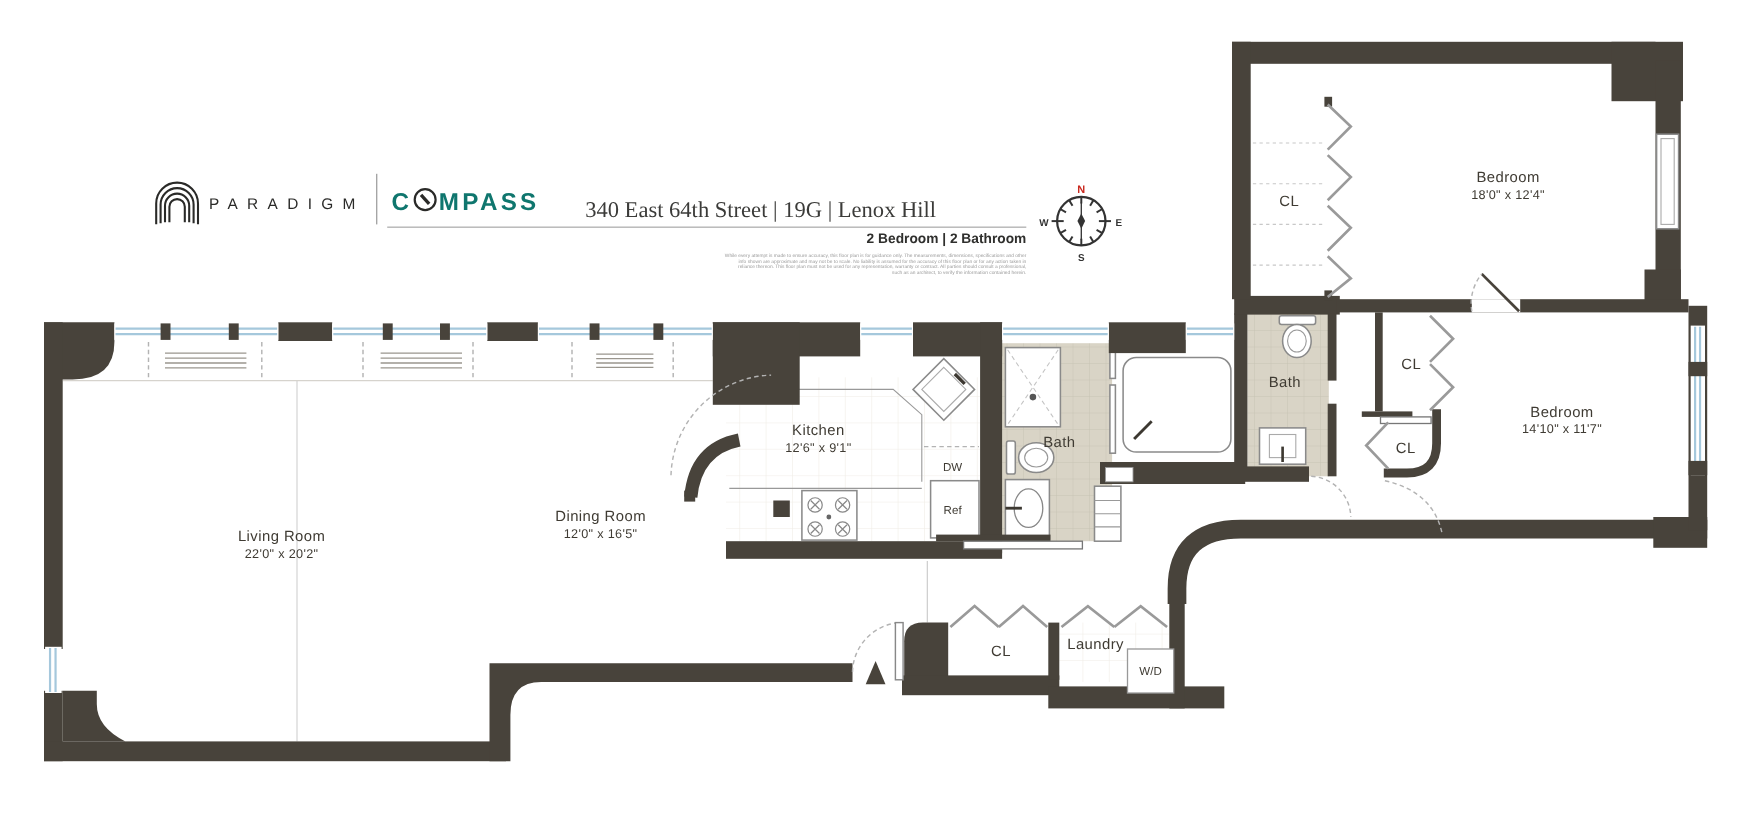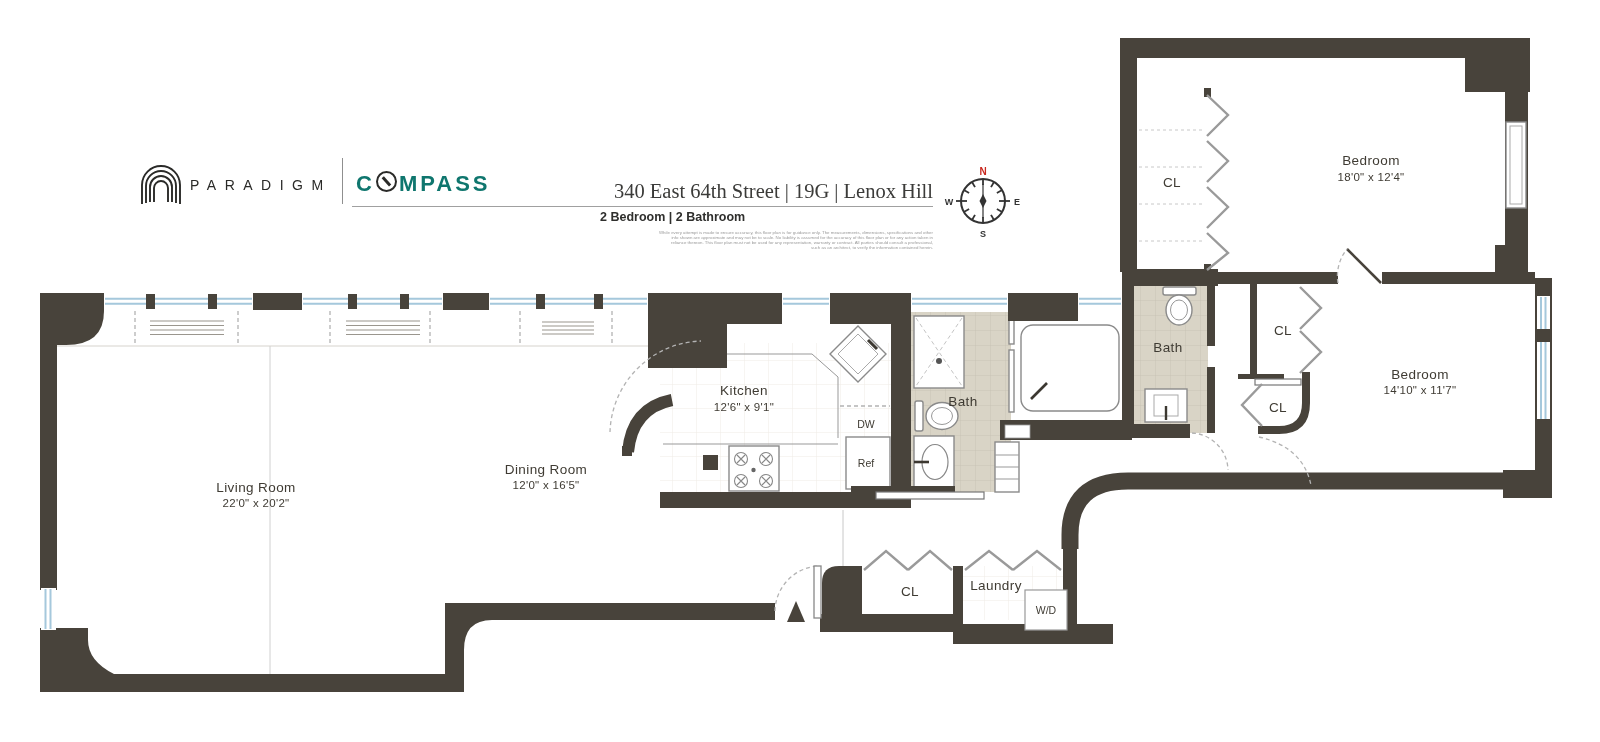--- a/index.html
+++ b/index.html
@@ -8,23 +8,23 @@
   .abs{position:absolute;}
   
   #paradigm-text{left:190px;top:177px;font-size:14px;letter-spacing:8.5px;color:#2a2a28;}
   #brand-divider{left:342px;top:158px;width:1px;height:46px;background:#8f8f8f;}
   #compass-wordmark{left:356px;top:170px;font-size:22px;font-weight:600;letter-spacing:3px;color:#0f766e;}
   .o-glyph{display:inline-block;width:17px;height:17px;border:2.6px solid #2a2a28;border-radius:50%;
            position:relative;margin:0 2px 0 1px;top:1px;}
   .o-glyph::after{content:'';position:absolute;width:2.5px;height:11px;background:#2a2a28;
            left:7px;top:3px;transform:rotate(-42deg);}
   #header-rule{left:352px;top:206px;width:581px;height:1px;background:#a0a0a0;}
-  #address{left:450px;top:180px;width:483px;text-align:right;
+  #address{left:450px;top:180px;width:483px;text-align:center;
            font-family:"Liberation Serif",serif;font-size:20.5px;color:#3b3b39;}
-  #unit-info{left:600px;top:210px;width:333px;
+  #unit-info{left:600px;top:210px;width:333px;text-align:right;
            font-size:12.5px;font-weight:700;color:#2f2f2d;}
   #disclaimer{left:633px;top:230px;width:300px;text-align:right;
            font-size:4.4px;line-height:5px;color:#9a9a9a;}
   
   #plan{left:0;top:0;}
   .w{fill:#48433b;}
   .wallstroke{stroke:#48433b;stroke-width:17;fill:none;}
   .fx{fill:#fff;stroke:#8a8a8a;stroke-width:1.4;}
   .fine{stroke:#999;stroke-width:1;fill:none;}
   .lbl{font-family:"Liberation Sans",sans-serif;fill:#3f3b33;text-anchor:middle;}

